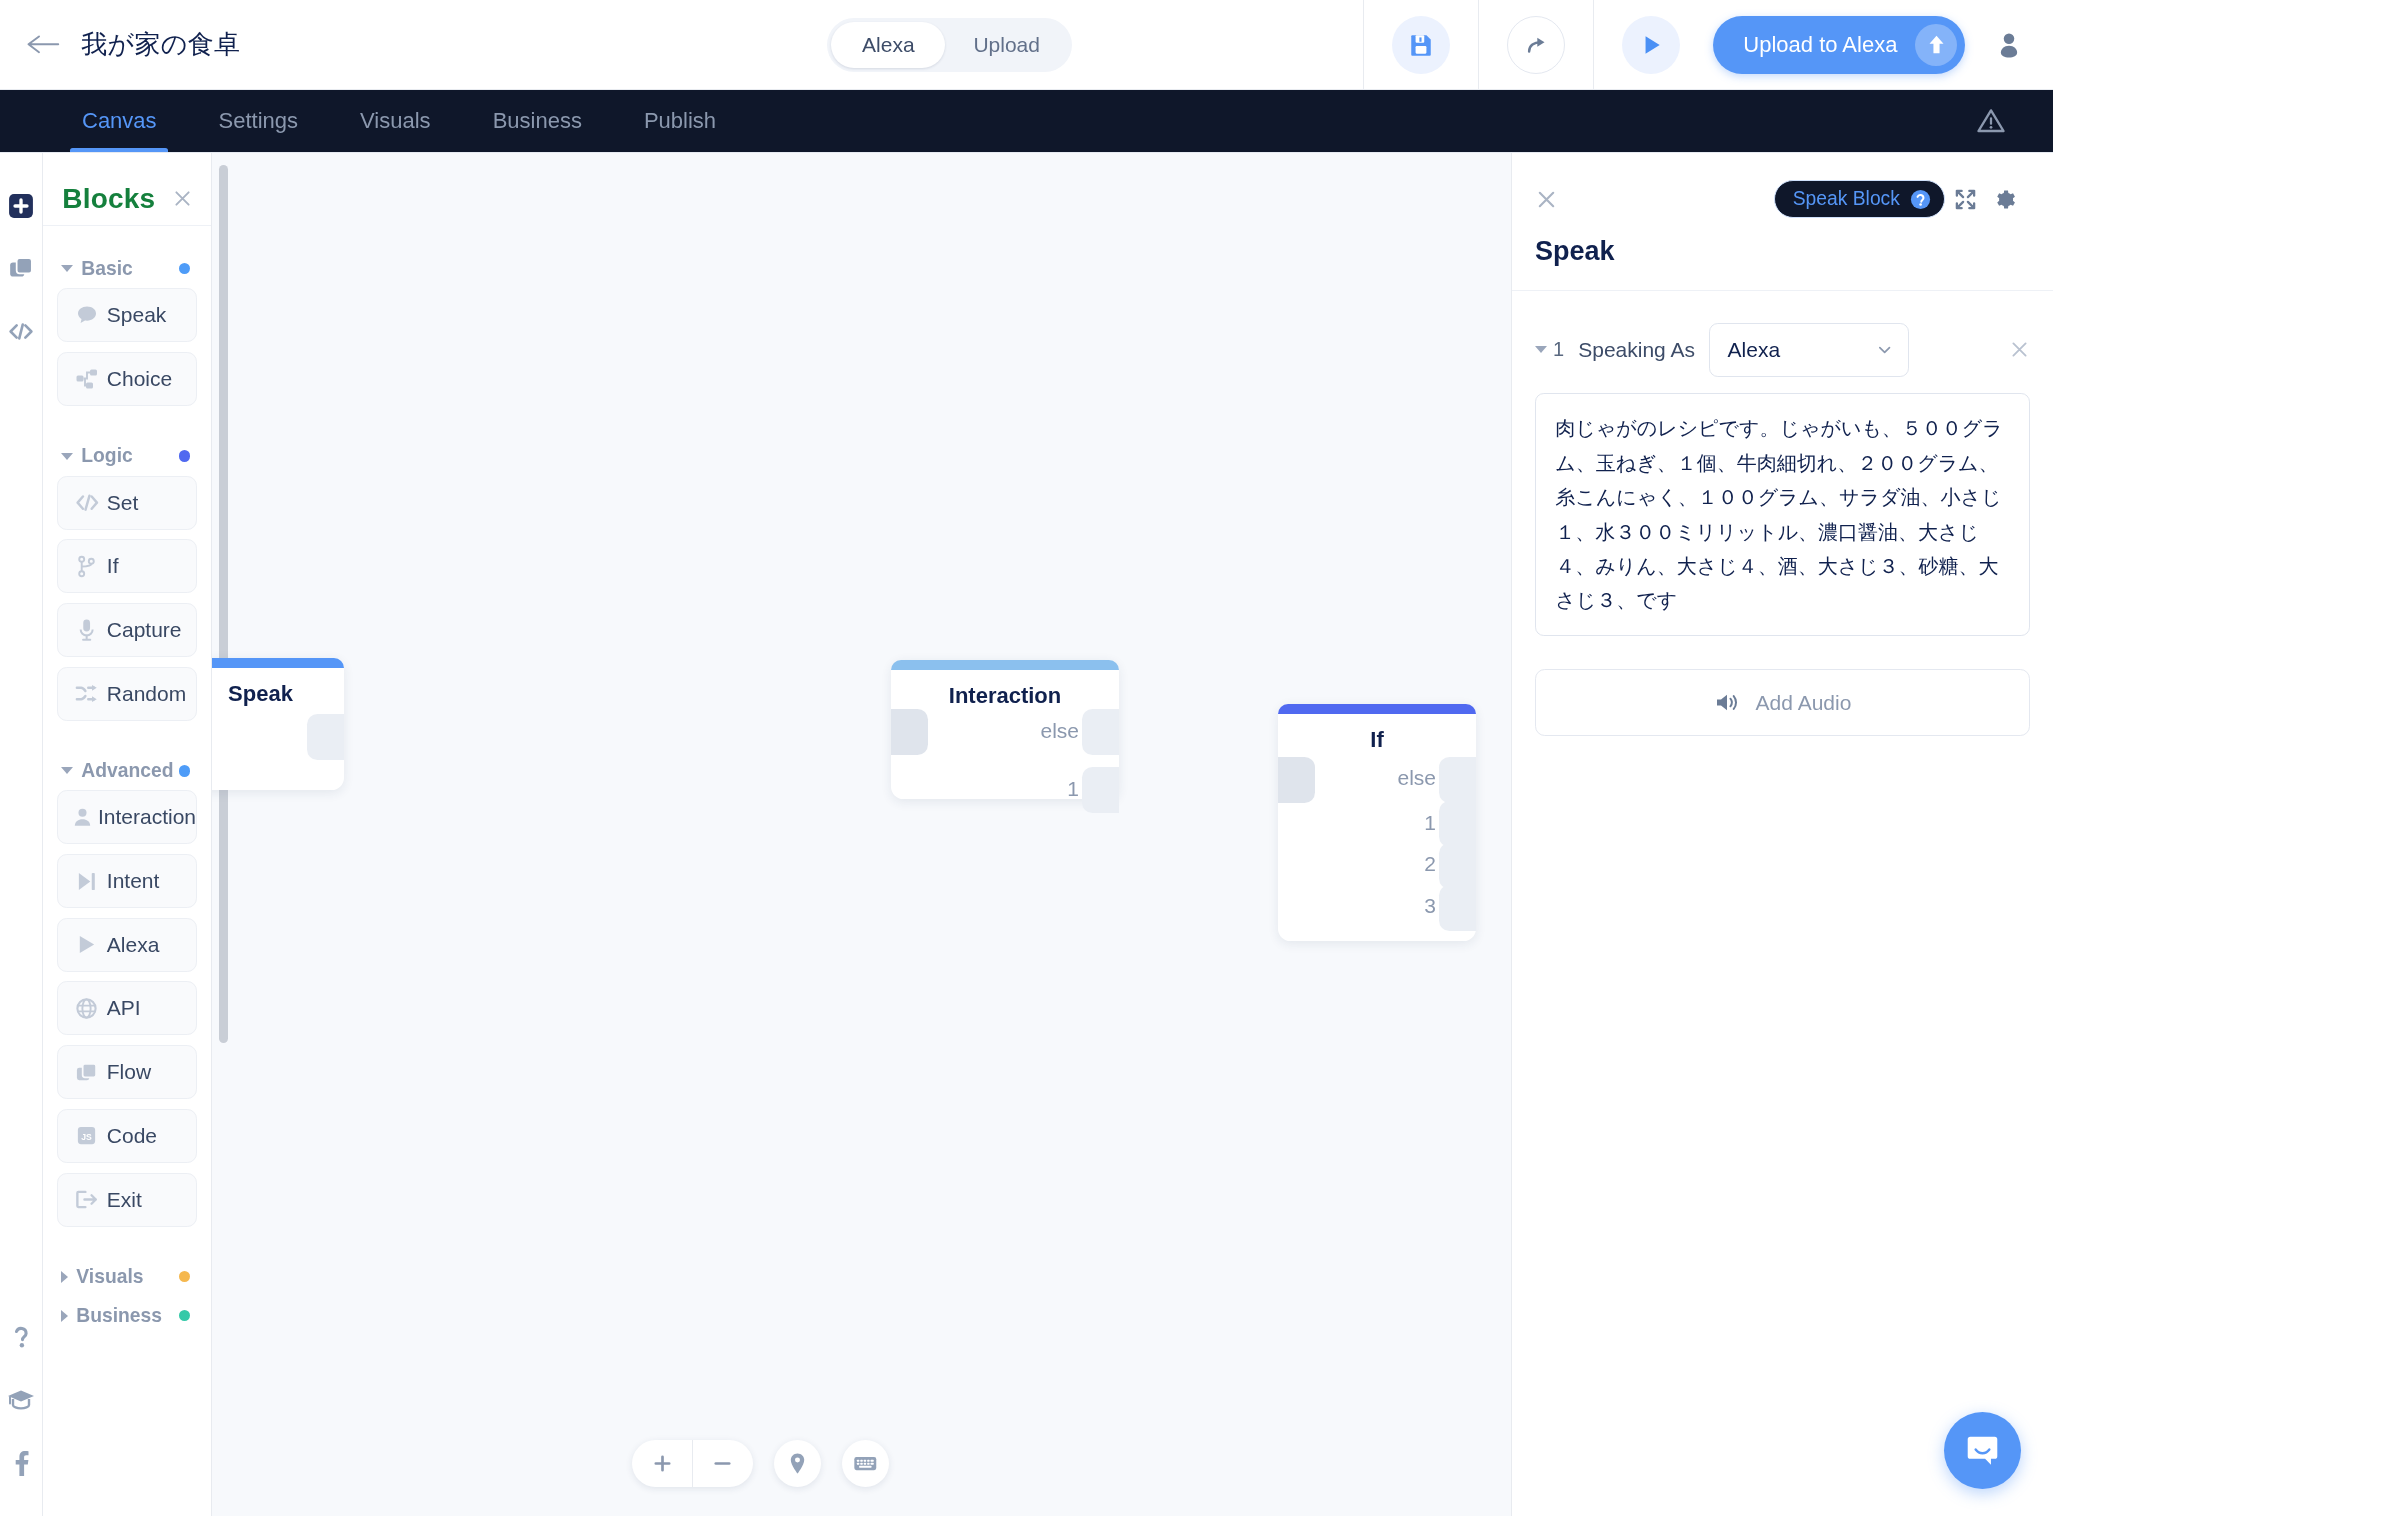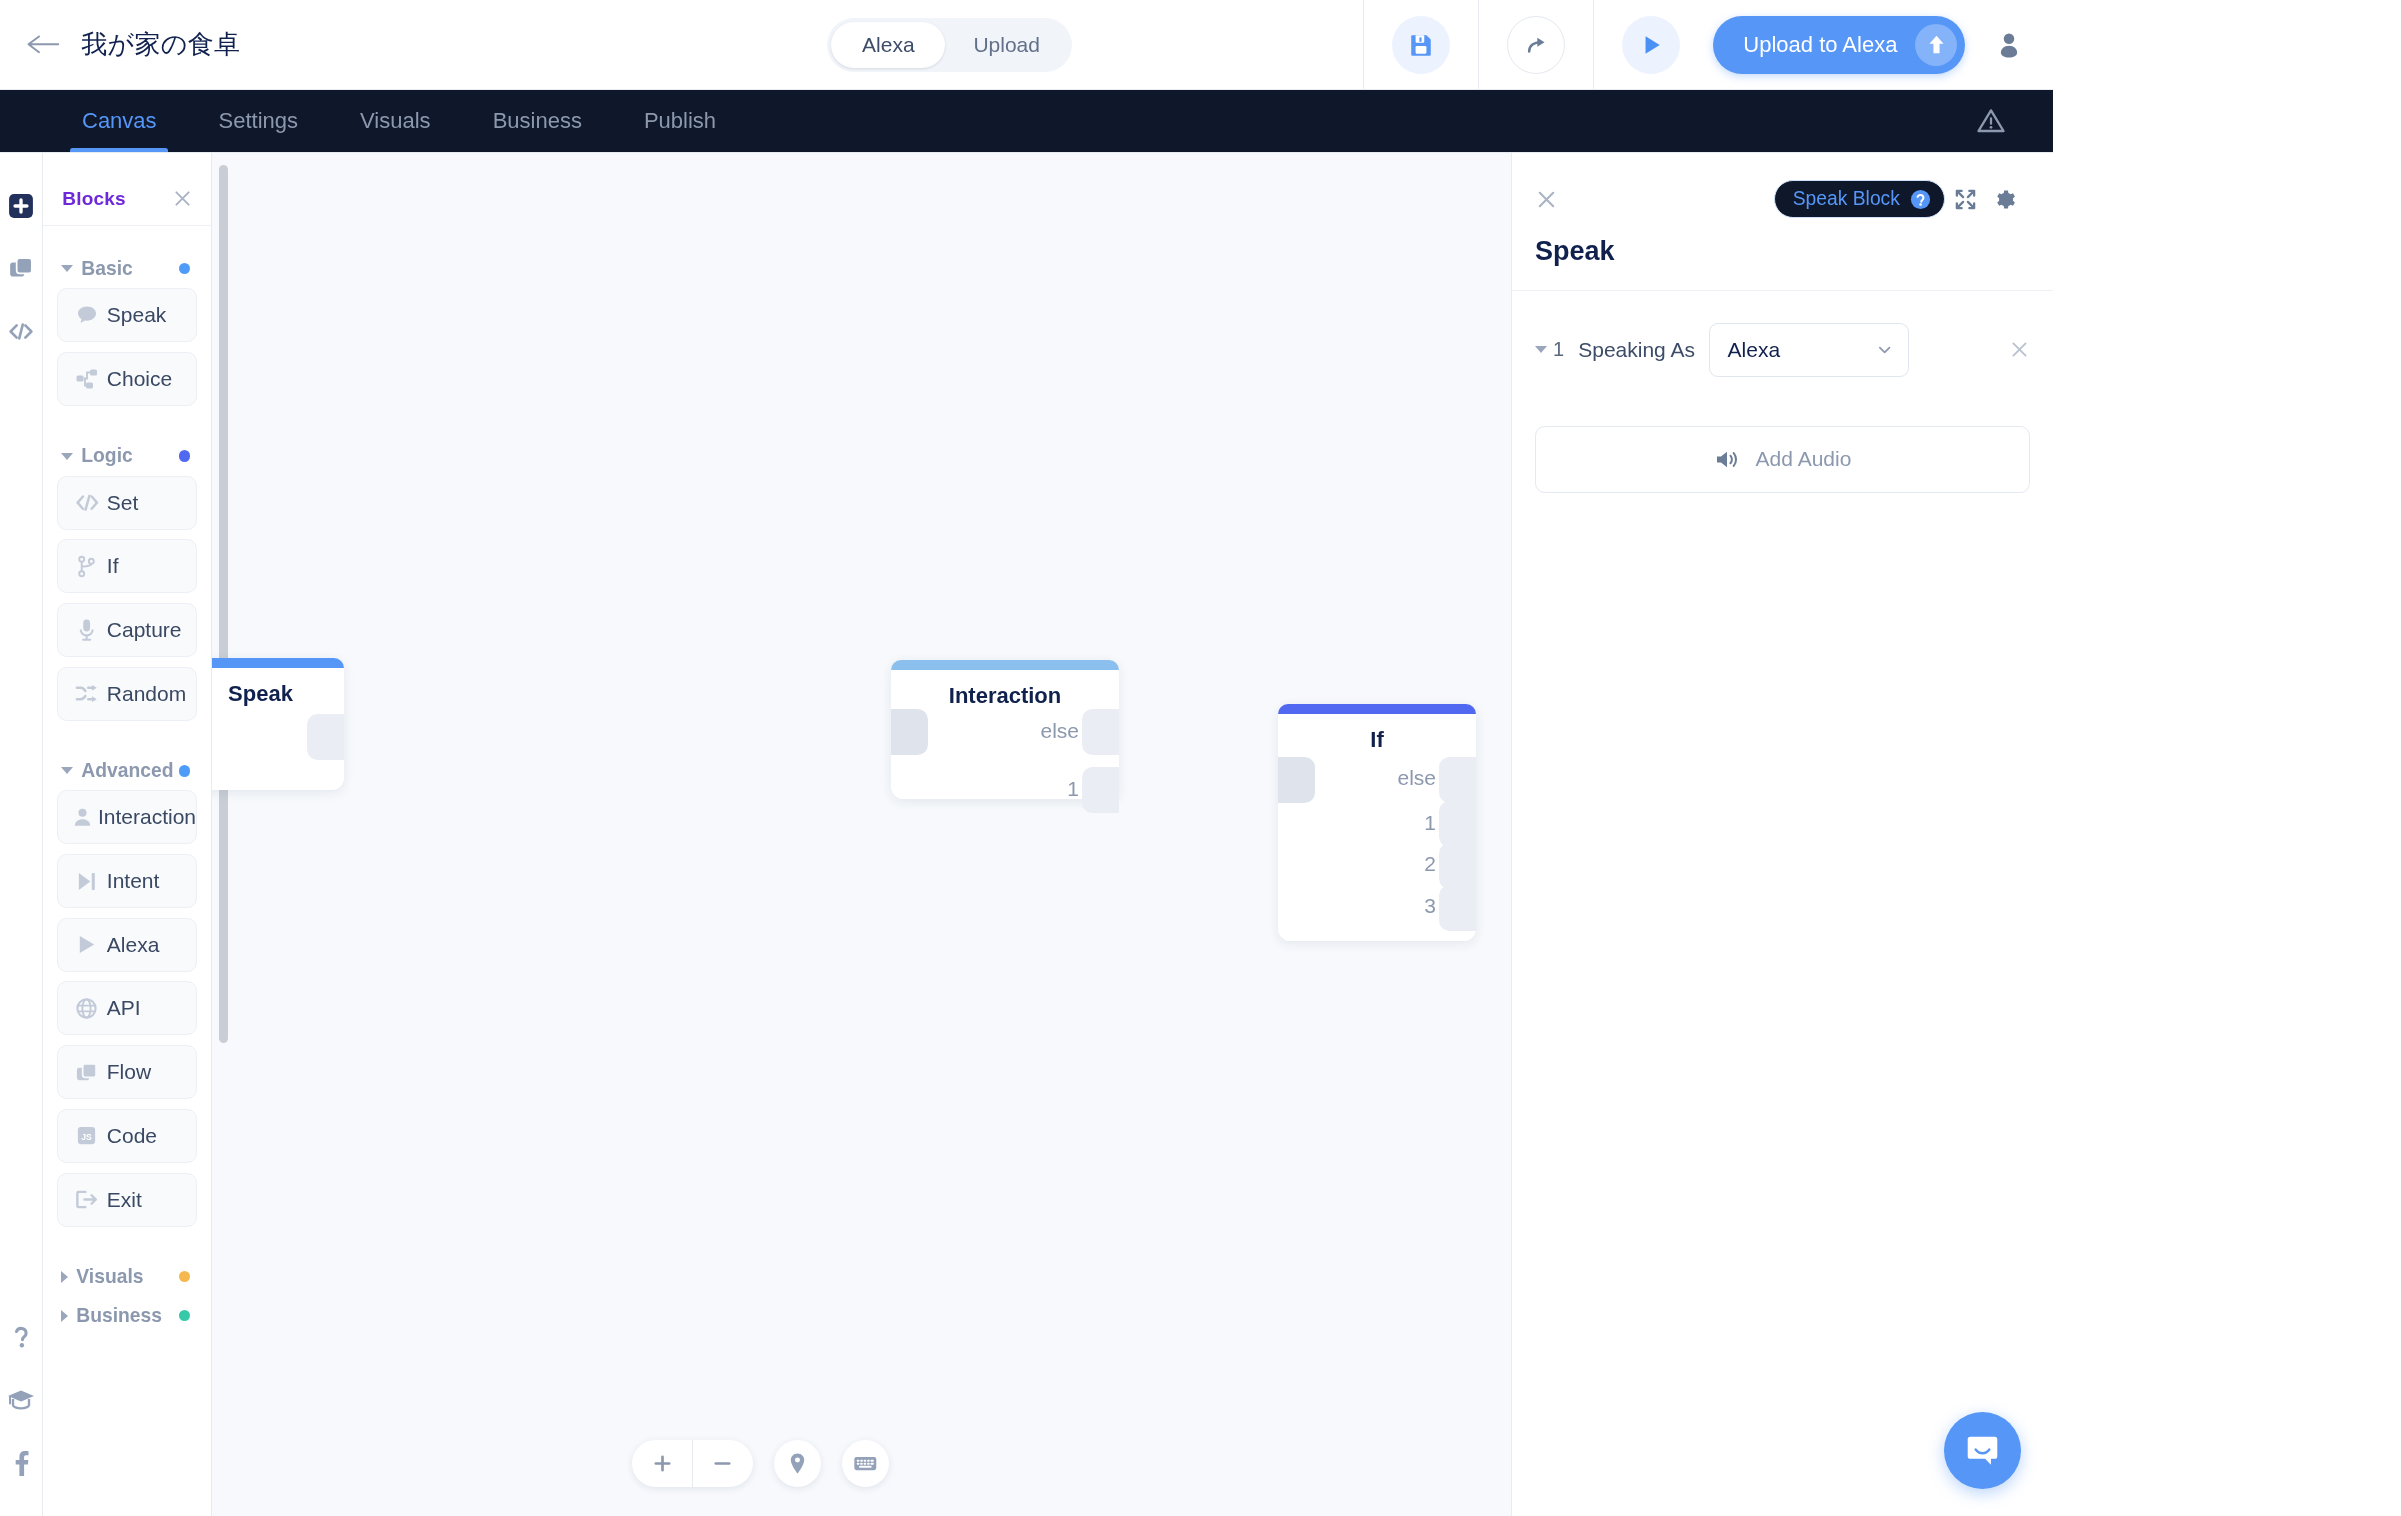--- a/index.html
+++ b/index.html
@@ -86,21 +86,21 @@
   
   .blocks-panel {
     width: 169px; min-width: 169px; background: #fff; border-right: 0.9px solid #e8ebf0;
     display: flex; flex-direction: column; position: relative; z-index: 10;
   }
   .bp-head {
     height: 54px; min-height: 54px; display: flex; align-items: center;
     justify-content: space-between; padding: 0 17.6px 0 19.3px;
     border-bottom: 0.9px solid #eef1f6; margin-top: 19.3px;
   }
-  .bp-title { font-size: 19px; font-weight: 700; color: #6d28d9; letter-spacing:0.2px; }
+  .bp-title { font-size: 28px; font-weight: 700; color: #15803d; letter-spacing:0.2px; }
   .bp-close { cursor:pointer; display:flex; }
   .bp-scroll { flex: 1; overflow: hidden; padding: 23px 14px 0 14px; position: relative; }
 
   .grp-head {
     display: flex; align-items: center; justify-content: space-between;
     padding: 0 7px 0 3.5px; height: 39px; cursor: pointer;
   }
   .grp-left { display:flex; align-items:center; gap: 8.8px; }
   .grp-name { font-size: 19.3px; color: #8b98ae; font-weight: 700; }
   .caret { width: 0; height: 0; }
@@ -706,20 +706,21 @@
               <path d="M6 9.5 L12 15.5 L18 9.5" fill="none" stroke="#8b98ae" stroke-width="2.1" stroke-linecap="round" stroke-linejoin="round"></path>
             </svg>
           </div>
           <span class="sr-x">
             <svg width="21" height="21" viewBox="0 0 24 24">
               <path d="M5 5 L19 19 M19 5 L5 19" stroke="#b9c2d0" stroke-width="2.1" stroke-linecap="round"></path>
             </svg>
           </span>
         </div>
 
+        <div class="speech-box">肉じゃがのレシピです。じゃがいも、５００グラム、玉ねぎ、１個、牛肉細切れ、２００グラム、糸こんにゃく、１００グラム、サラダ油、小さじ１、水３００ミリリットル、濃口醤油、大さじ４、みりん、大さじ４、酒、大さじ３、砂糖、大さじ３、です</div>
 
         <div class="add-row">
           <div class="add-btn">
             <svg width="26" height="23" viewBox="0 0 26 22">
               <path d="M3 8h4l6-4.8v15.6L7 14H3z" fill="#6b7c96"></path>
               <path d="M16.4 7.2a6 6 0 0 1 0 7.6" fill="none" stroke="#6b7c96" stroke-width="2" stroke-linecap="round"></path>
               <path d="M19.7 4.6a10 10 0 0 1 0 12.8" fill="none" stroke="#6b7c96" stroke-width="2" stroke-linecap="round"></path>
             </svg>
             <span class="add-btn-txt">Add Audio</span>
           </div>

